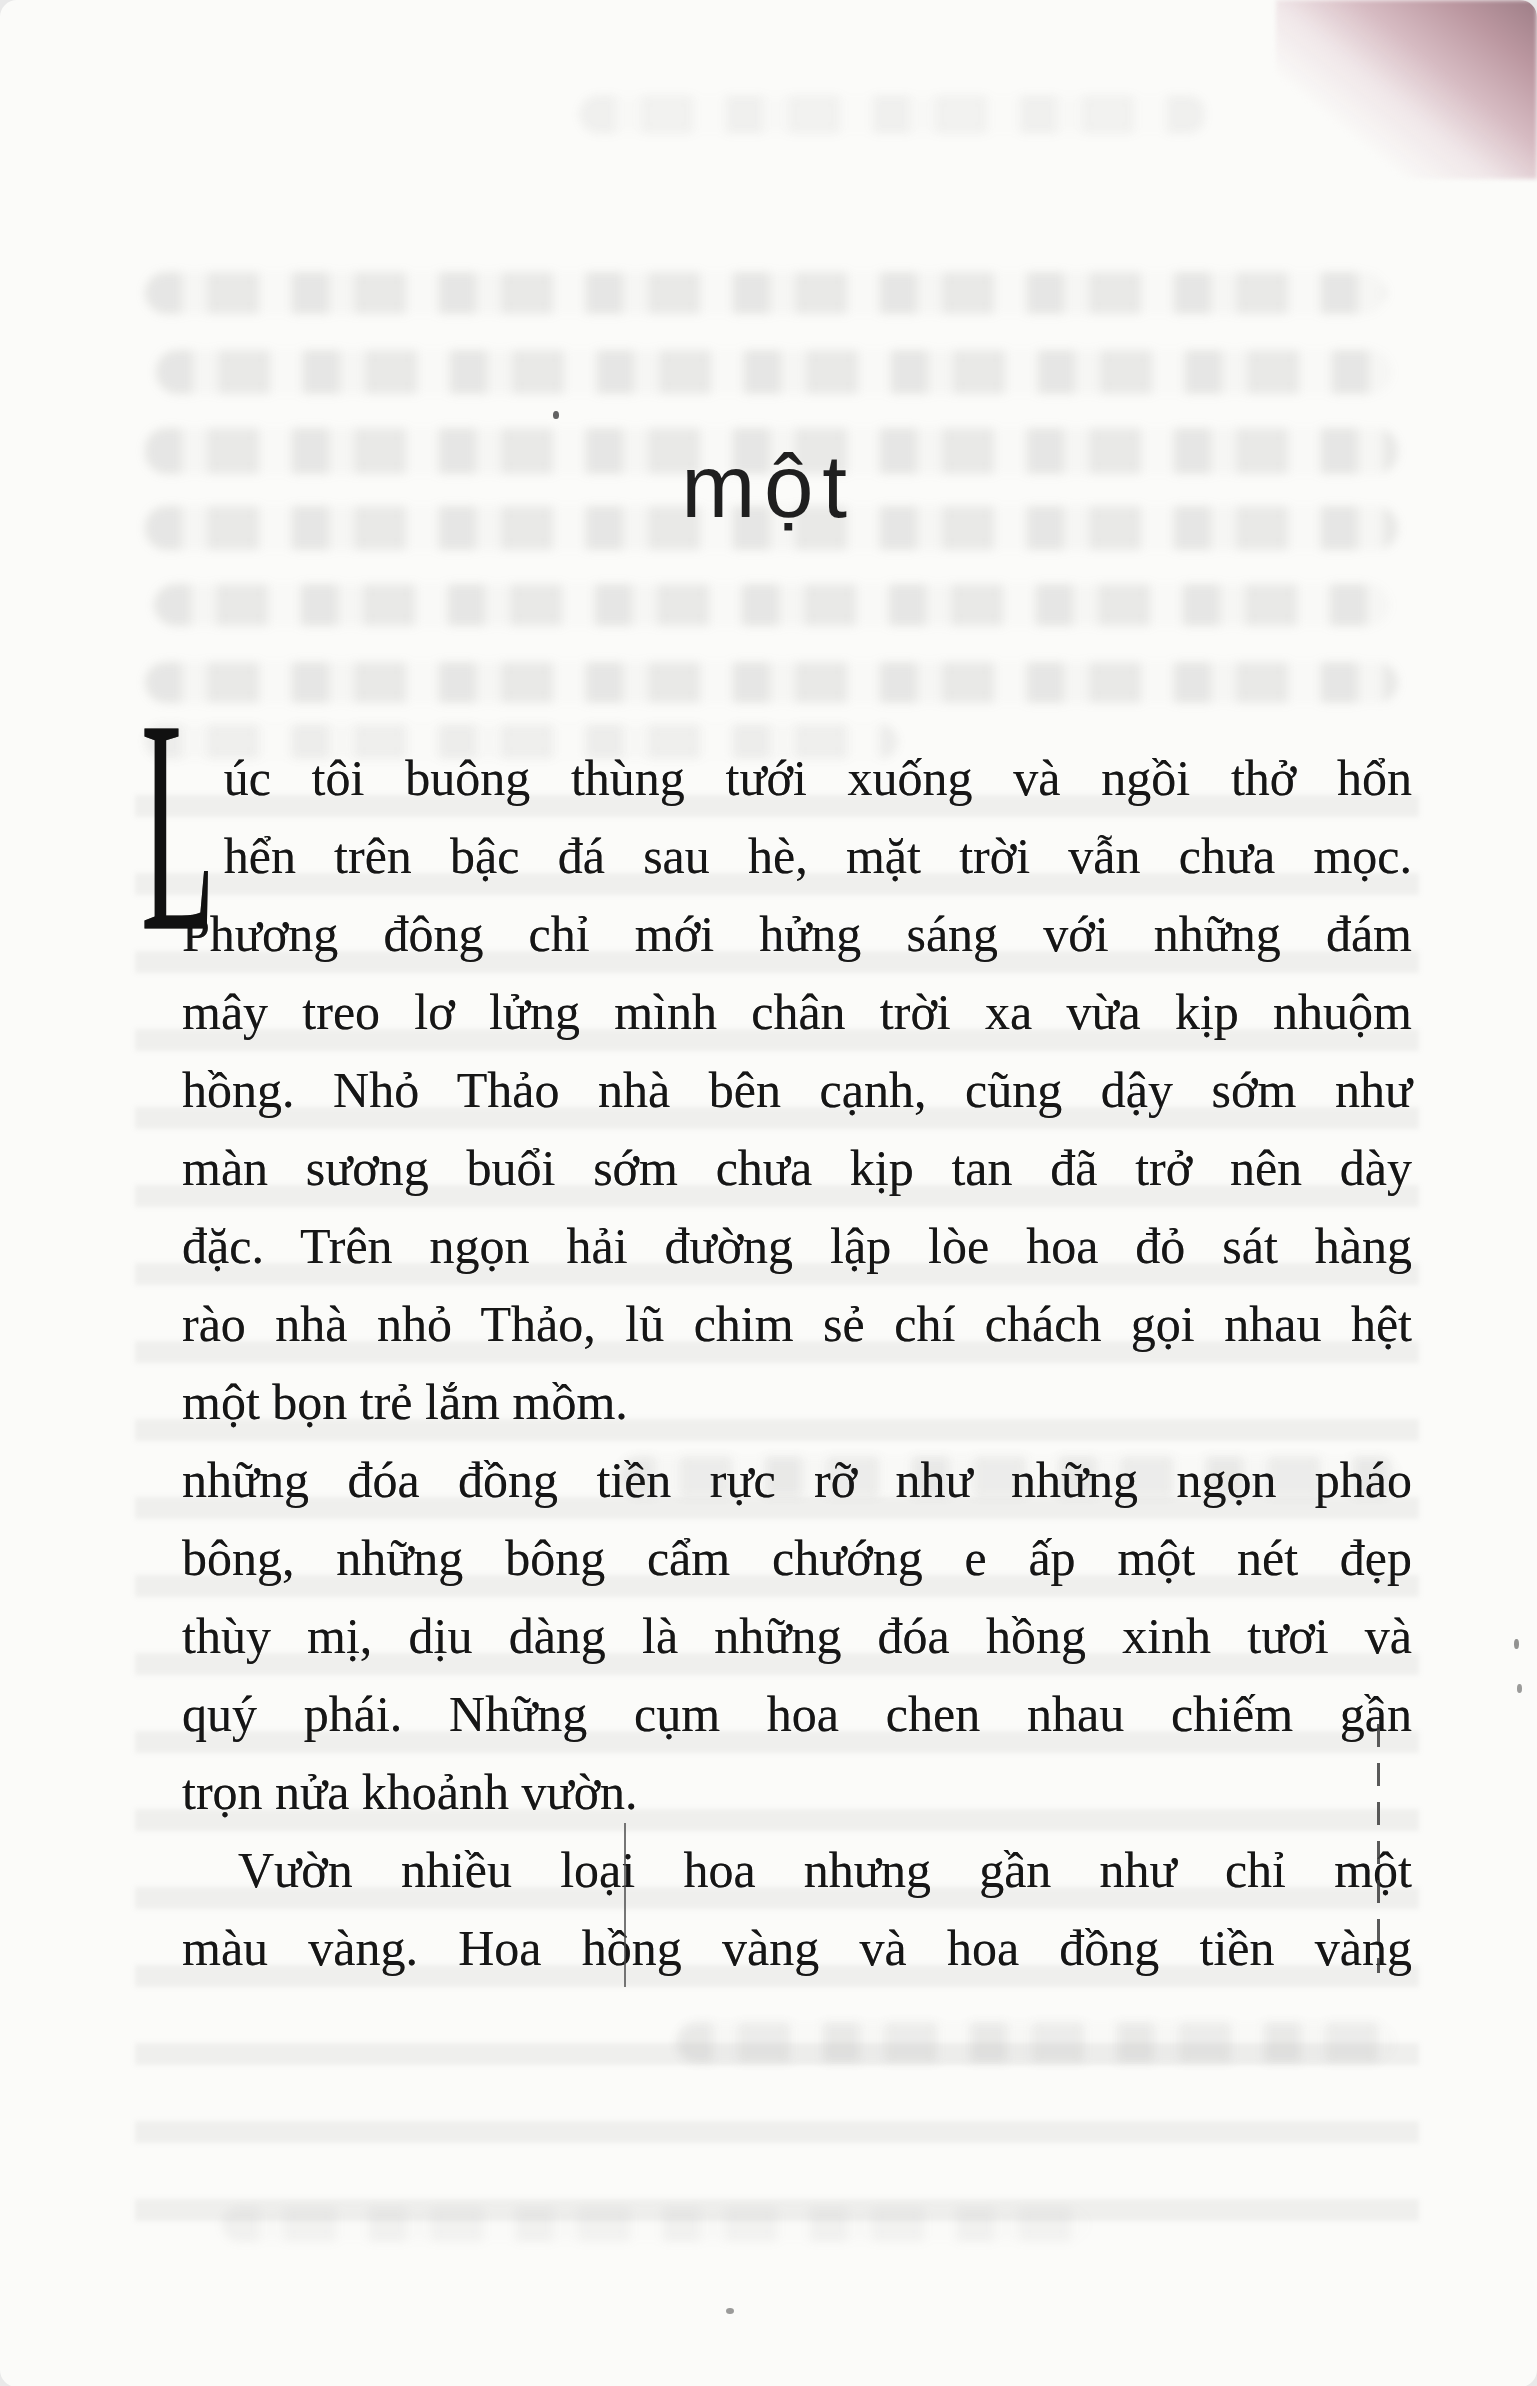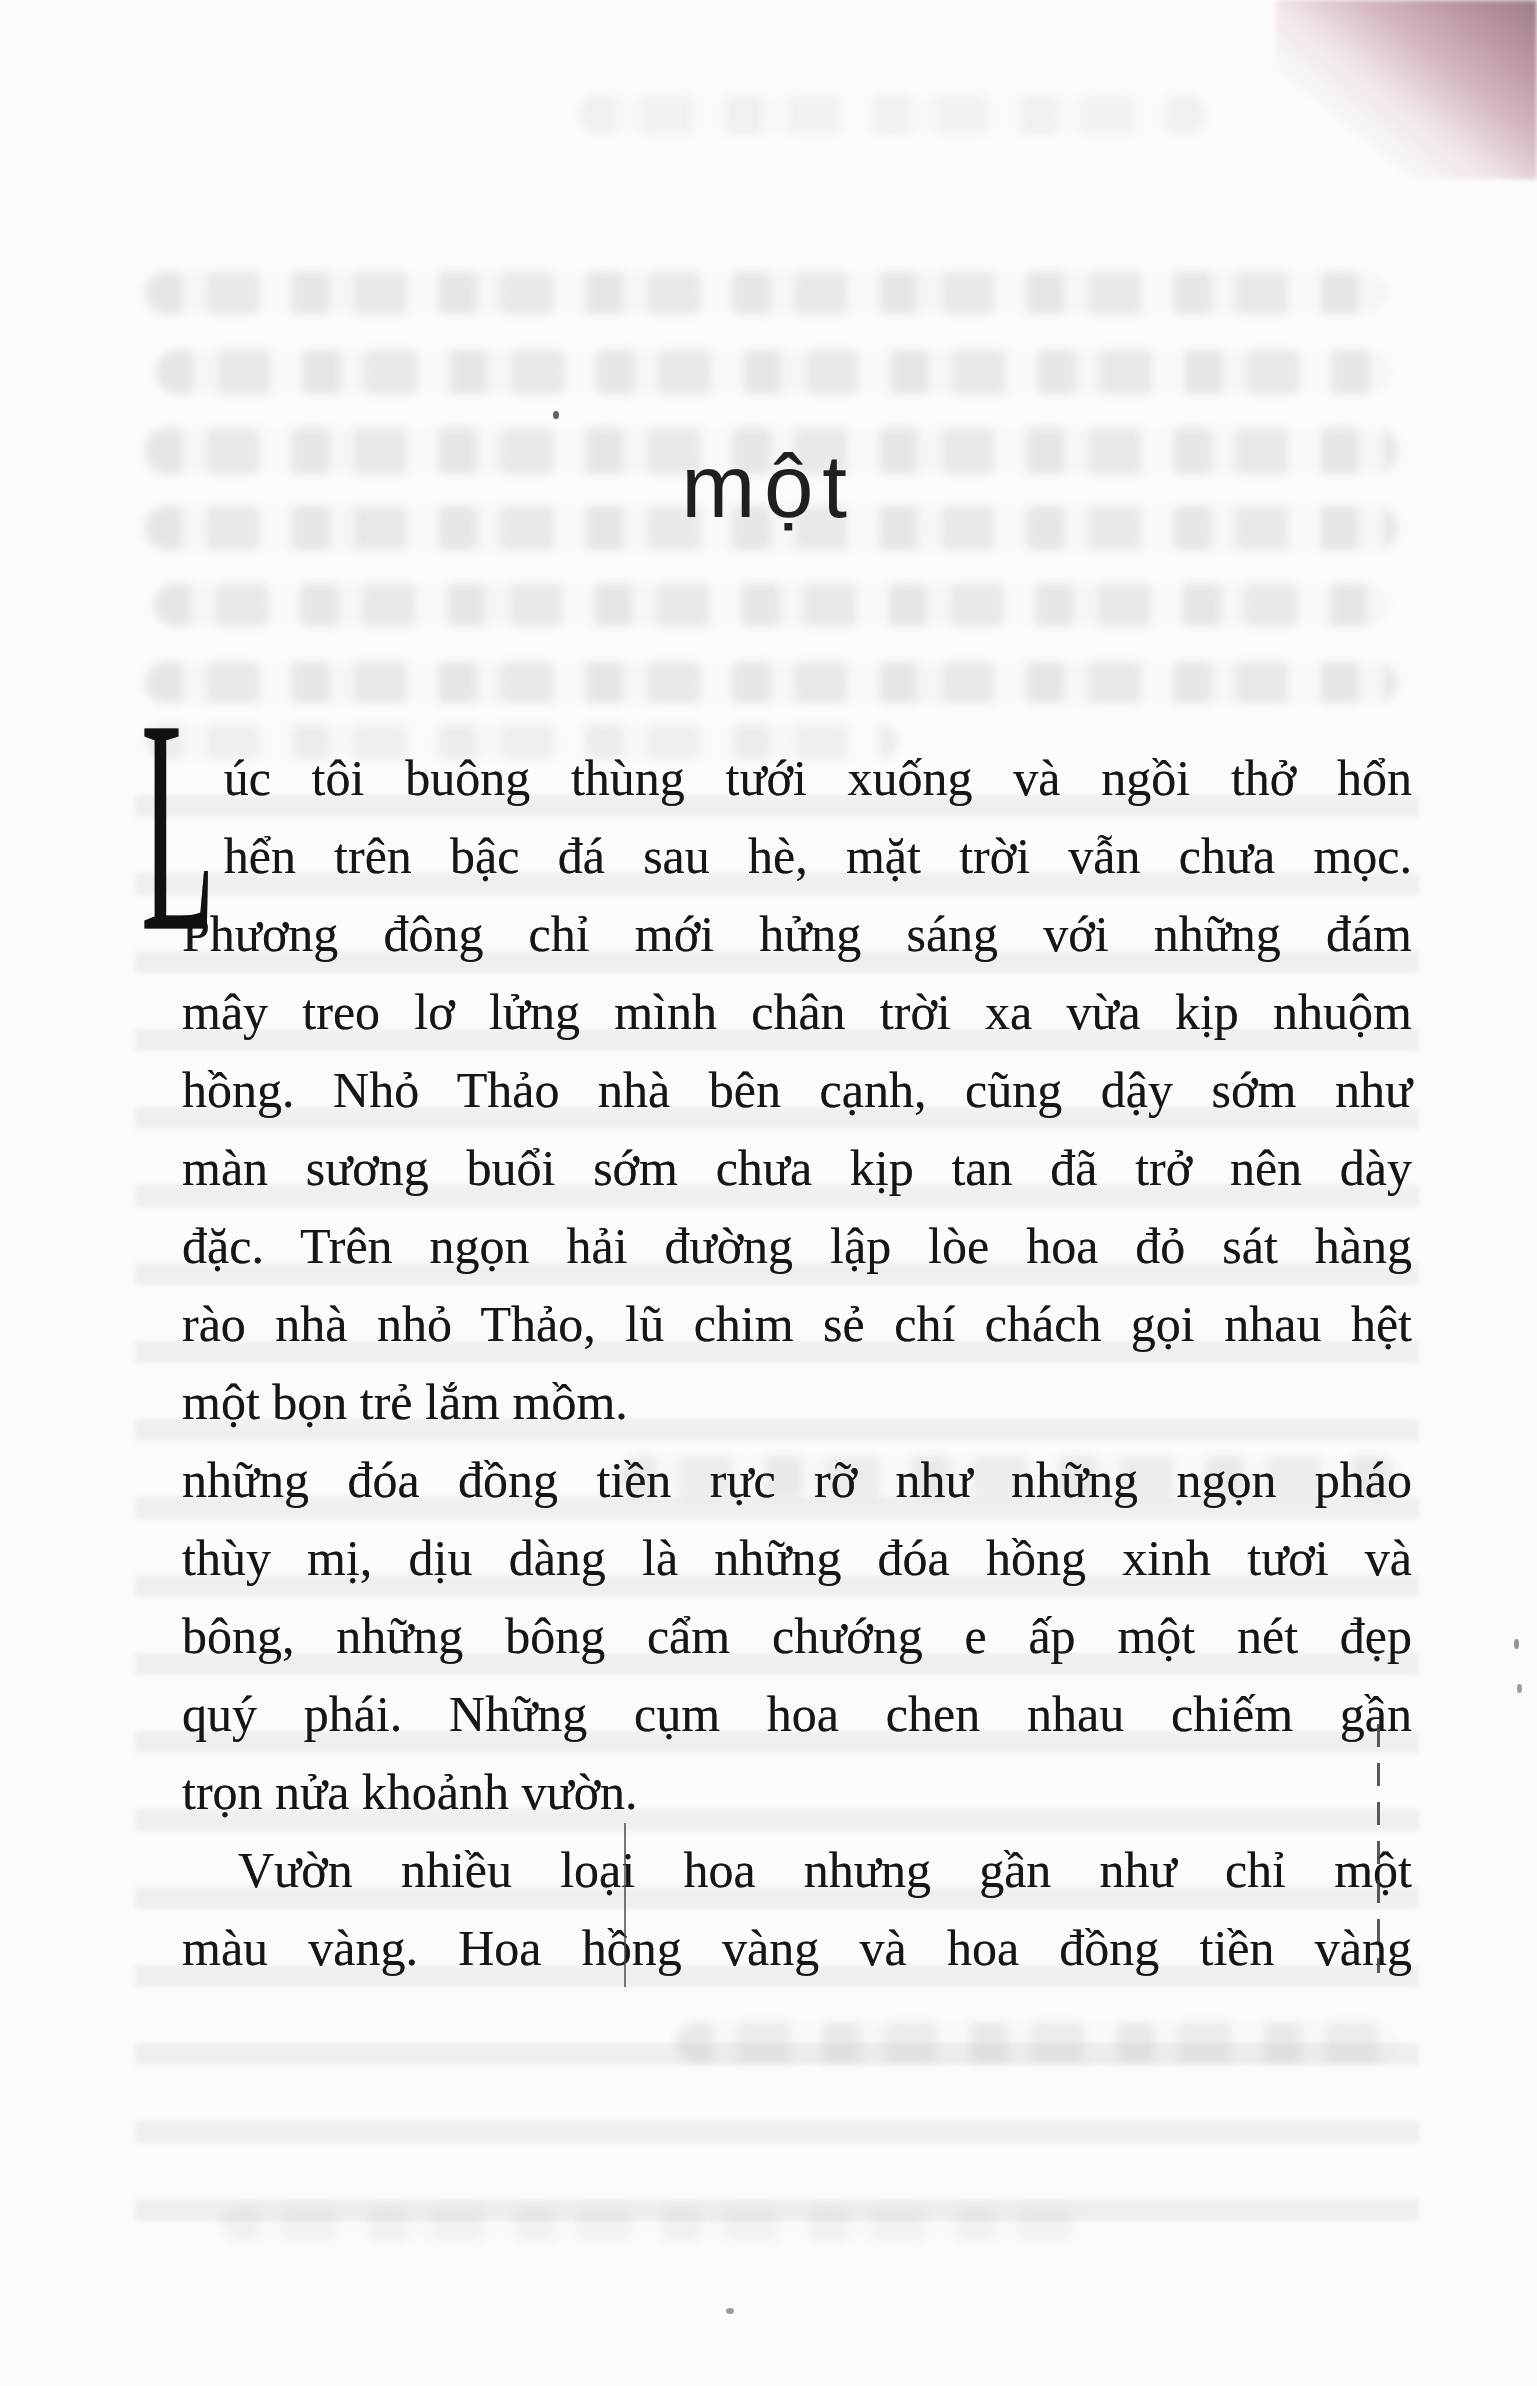--- a/index.html
+++ b/index.html
@@ -5,20 +5,21 @@
   html, body { margin: 0; padding: 0; background: #e9e9e9; }
   .page {
     position: relative;
     width: 1537px;
     height: 2387px;
     margin: 0 auto;
     background: #fbfbf9;
     overflow: hidden;
     font-family: "Liberation Serif", "DejaVu Serif", serif;
     color: #161616;
+    border-radius: 17px;
   }
 
   
   .band {
     position: absolute;
     border-radius: 21px;
     filter: blur(4.8px);
     background: repeating-linear-gradient(90deg,
       rgba(125,125,125,0.16) 0 37px,
       rgba(125,125,125,0.04) 37px 62px,
@@ -174,22 +175,22 @@
       <div class="line">mây treo lơ lửng mình chân trời xa vừa kịp nhuộm</div>
       <div class="line">hồng. Nhỏ Thảo nhà bên cạnh, cũng dậy sớm như</div>
       <div class="line">màn sương buổi sớm chưa kịp tan đã trở nên dày</div>
       <div class="line">đặc. Trên ngọn hải đường lập lòe hoa đỏ sát hàng</div>
       <div class="line">rào nhà nhỏ Thảo, lũ chim sẻ chí chách gọi nhau hệt</div>
       <div class="line endline">một bọn trẻ lắm mồm.</div>
     </div>
 
     <div class="para">
       <div class="line">những đóa đồng tiền rực rỡ như những ngọn pháo</div>
+      <div class="line">bông, những bông cẩm chướng e ấp một nét đẹp</div>
       <div class="line">thùy mị, dịu dàng là những đóa hồng xinh tươi và</div>
-      <div class="line">bông, những bông cẩm chướng e ấp một nét đẹp</div>
       <div class="line">quý phái. Những cụm hoa chen nhau chiếm gần</div>
       <div class="line endline">trọn nửa khoảnh vườn.</div>
     </div>
 
     <div class="para">
       <div class="line indent">Vườn nhiều loại hoa nhưng gần như chỉ một</div>
       <div class="line">màu vàng. Hoa hồng vàng và hoa đồng tiền vàng</div>
     </div>
 
   </div>

